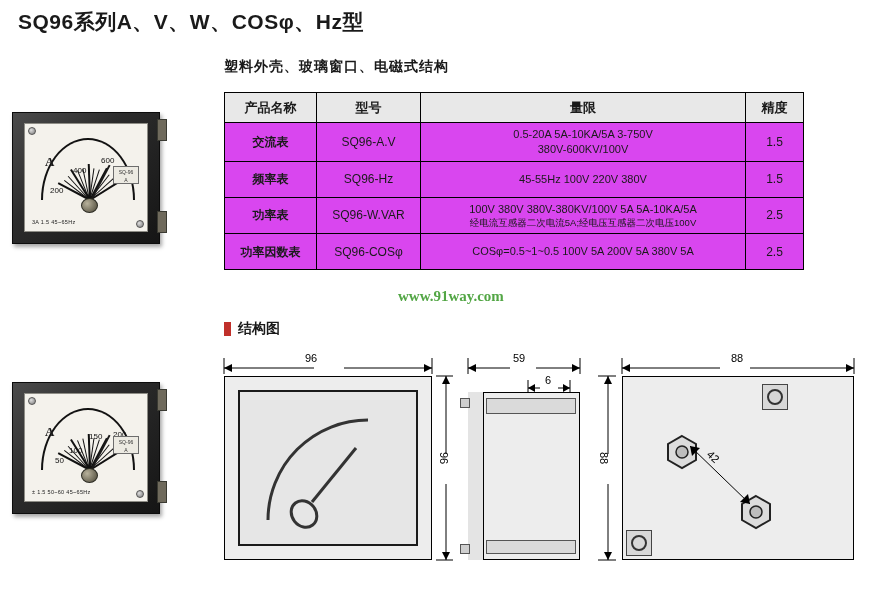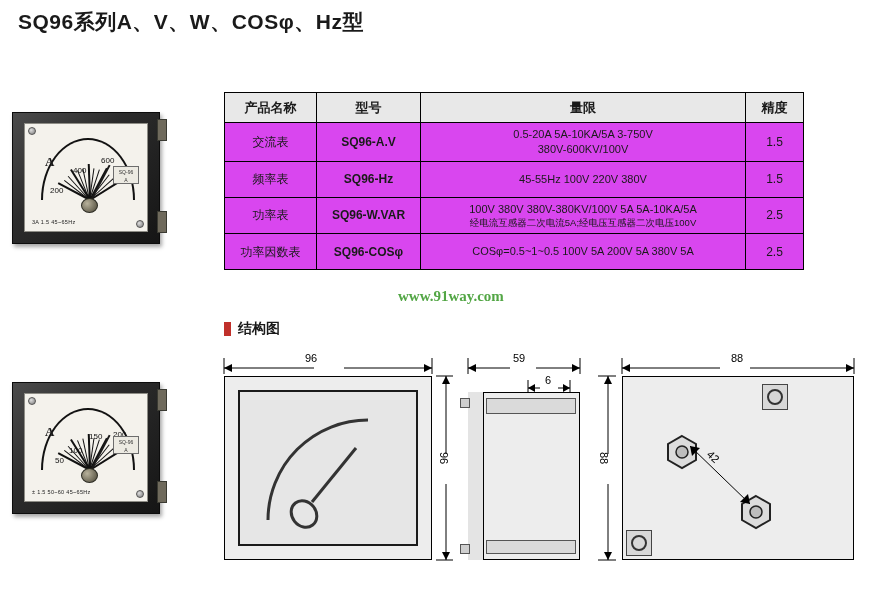--- a/index.html
+++ b/index.html
@@ -52,22 +52,22 @@
     vertical-align: middle;
     padding: 4px 3px;
     line-height: 1.35;
   }
   .spec-table thead th {
     background: #e8e8e8;
     font-size: 13px;
     font-weight: bold;
     height: 30px;
   }
-  .spec-table td.name { width: 92px; font-size: 12px; font-weight: normal; text-align: center; }
-  .spec-table td.model { width: 104px; font-size: 12px; font-weight: bold; }
+  .spec-table td.name { width: 92px; font-size: 12px; font-weight: bold; text-align: center; }
+  .spec-table td.model { width: 104px; font-size: 12px; font-weight: normal; }
   .spec-table td.range { font-size: 11px; }
   .spec-table td.range .small { font-size: 9.5px; }
   .spec-table td.acc { width: 58px; font-size: 12px; }
   .spec-table tbody tr { height: 36px; }
 
   
   .section-head {
     position: absolute;
     left: 224px;
     top: 320px;
@@ -231,20 +231,21 @@
   }
   .vert { writing-mode: vertical-rl; text-orientation: mixed; }
 </style>
 </head>
 <body>
 
 <div id="page">
 
   <div class="title">SQ96系列A、V、W、COSφ、Hz型</div>
 
+  <div class="subtitle">塑料外壳、玻璃窗口、电磁式结构</div>
 
   <table class="spec-table">
     <thead>
       <tr>
         <th>产品名称</th>
         <th>型号</th>
         <th>量限</th>
         <th>精度</th>
       </tr>
     </thead>

